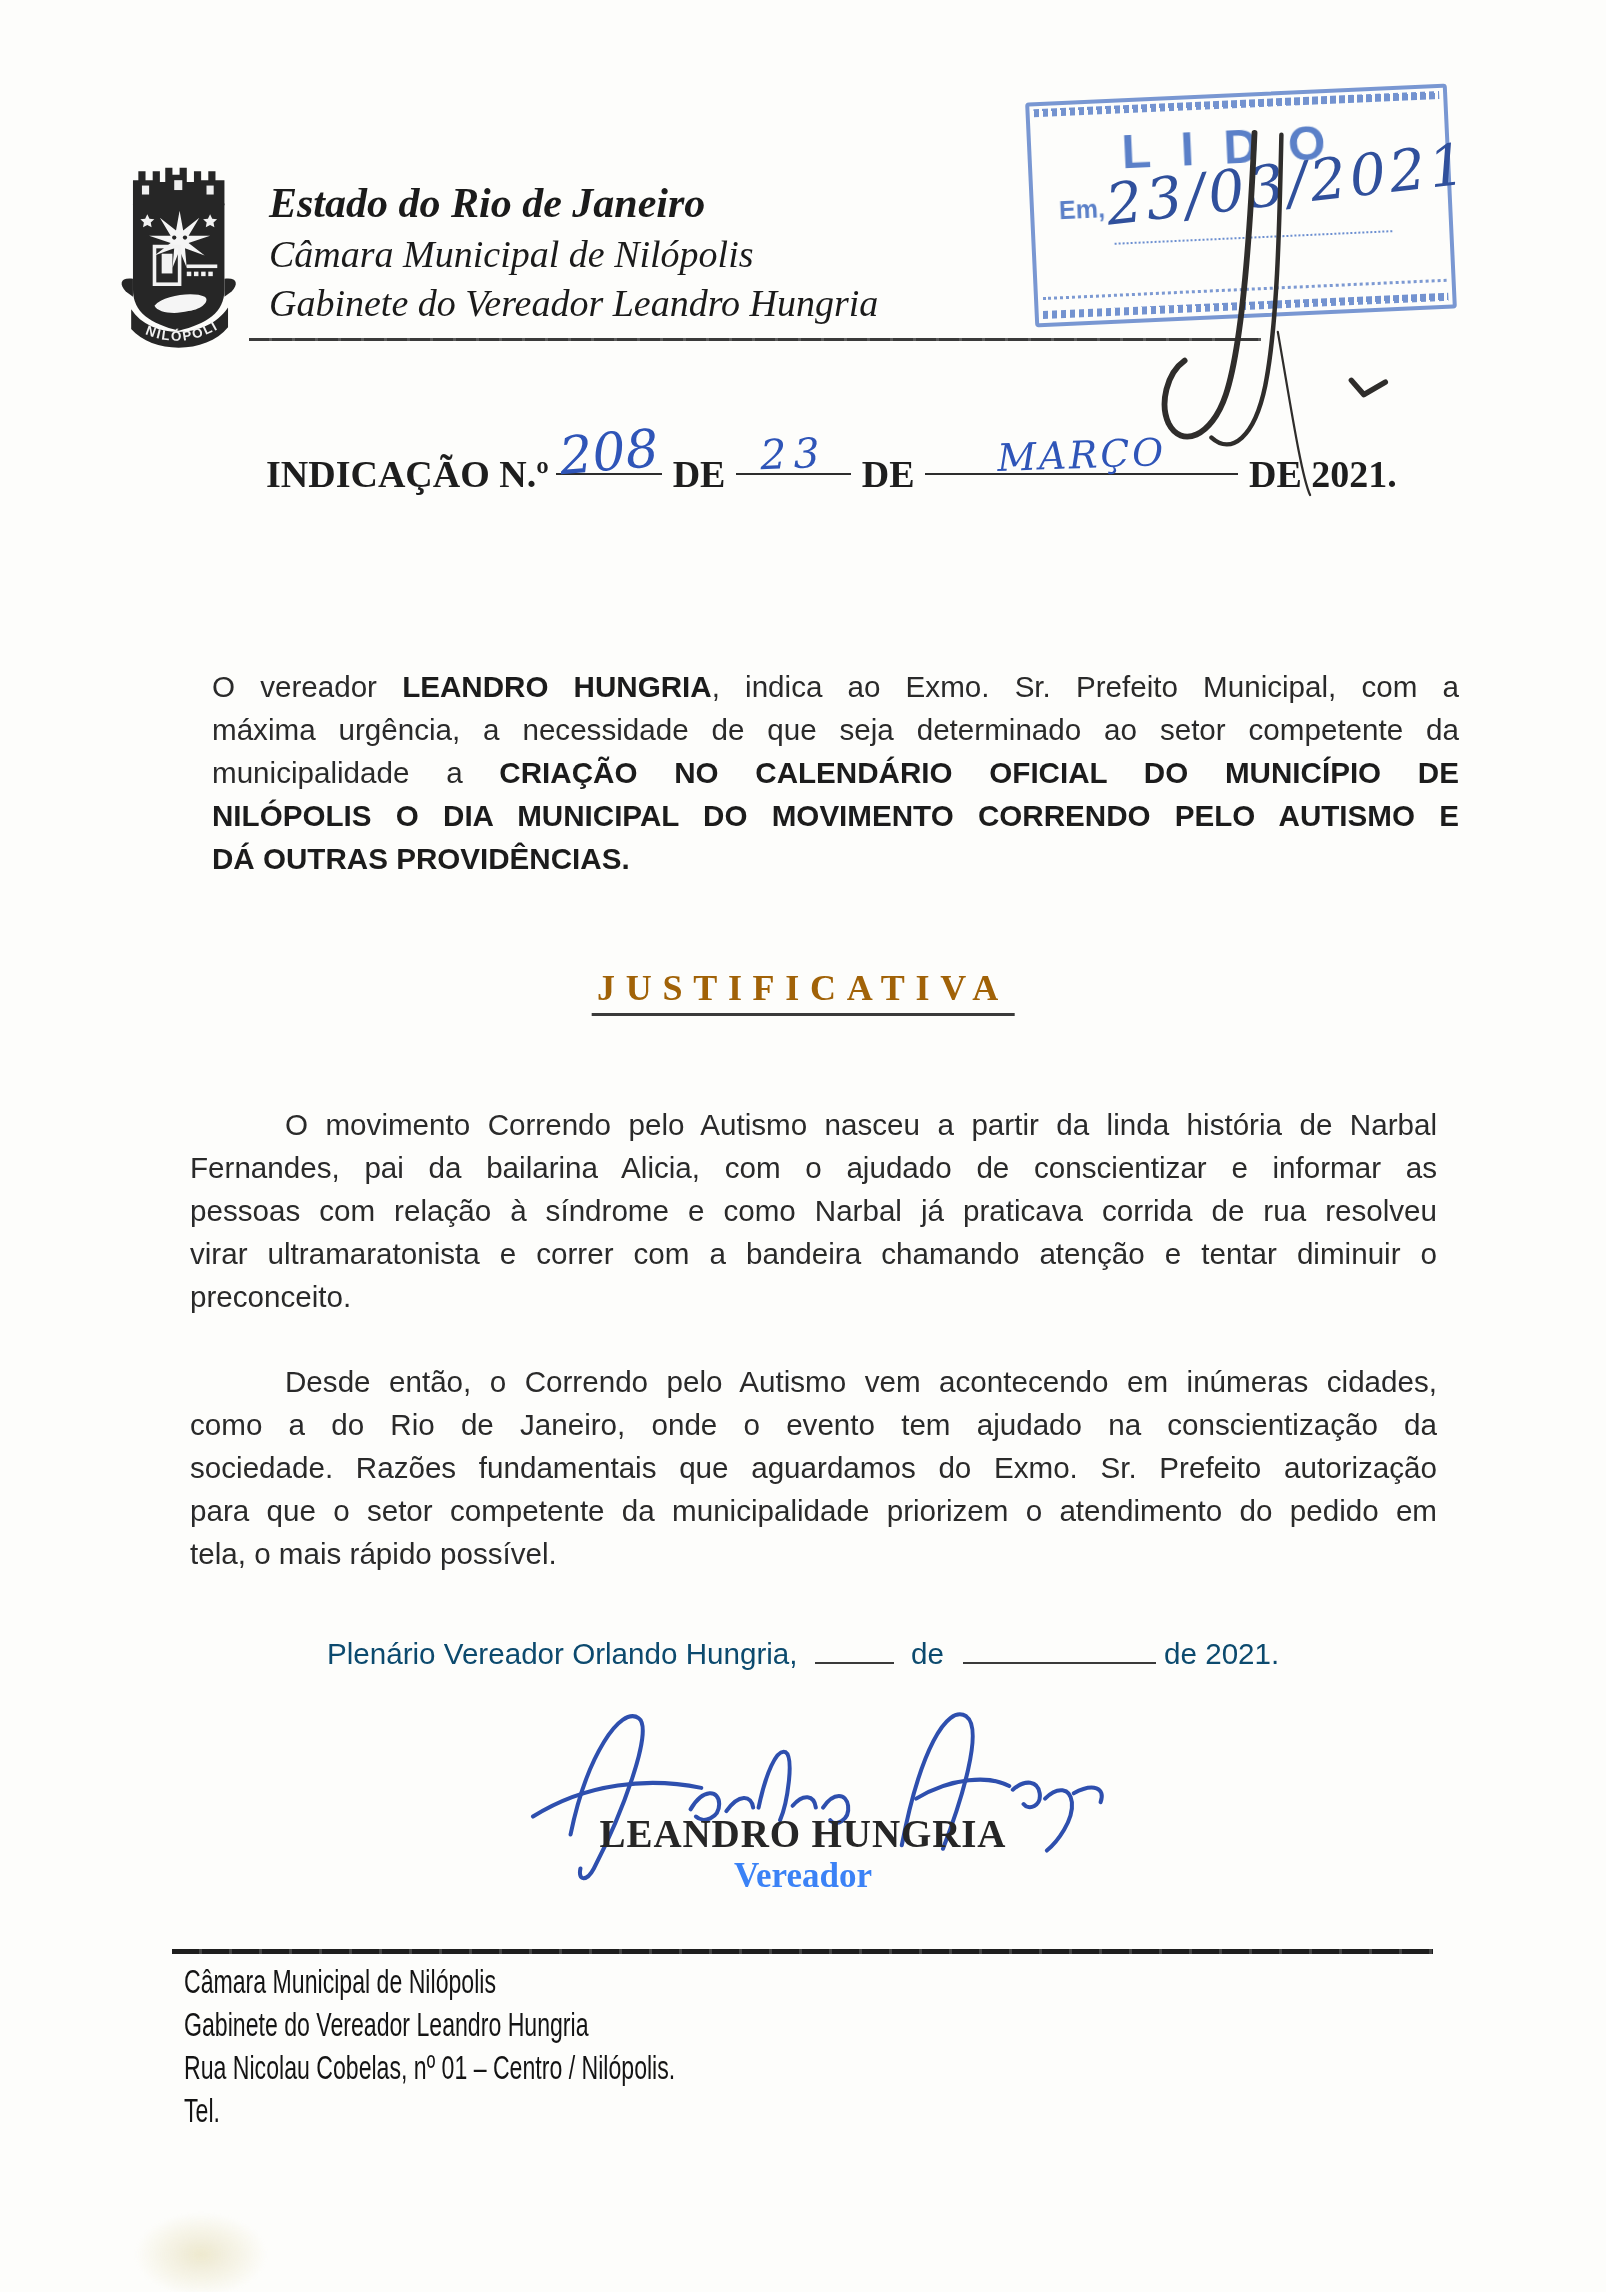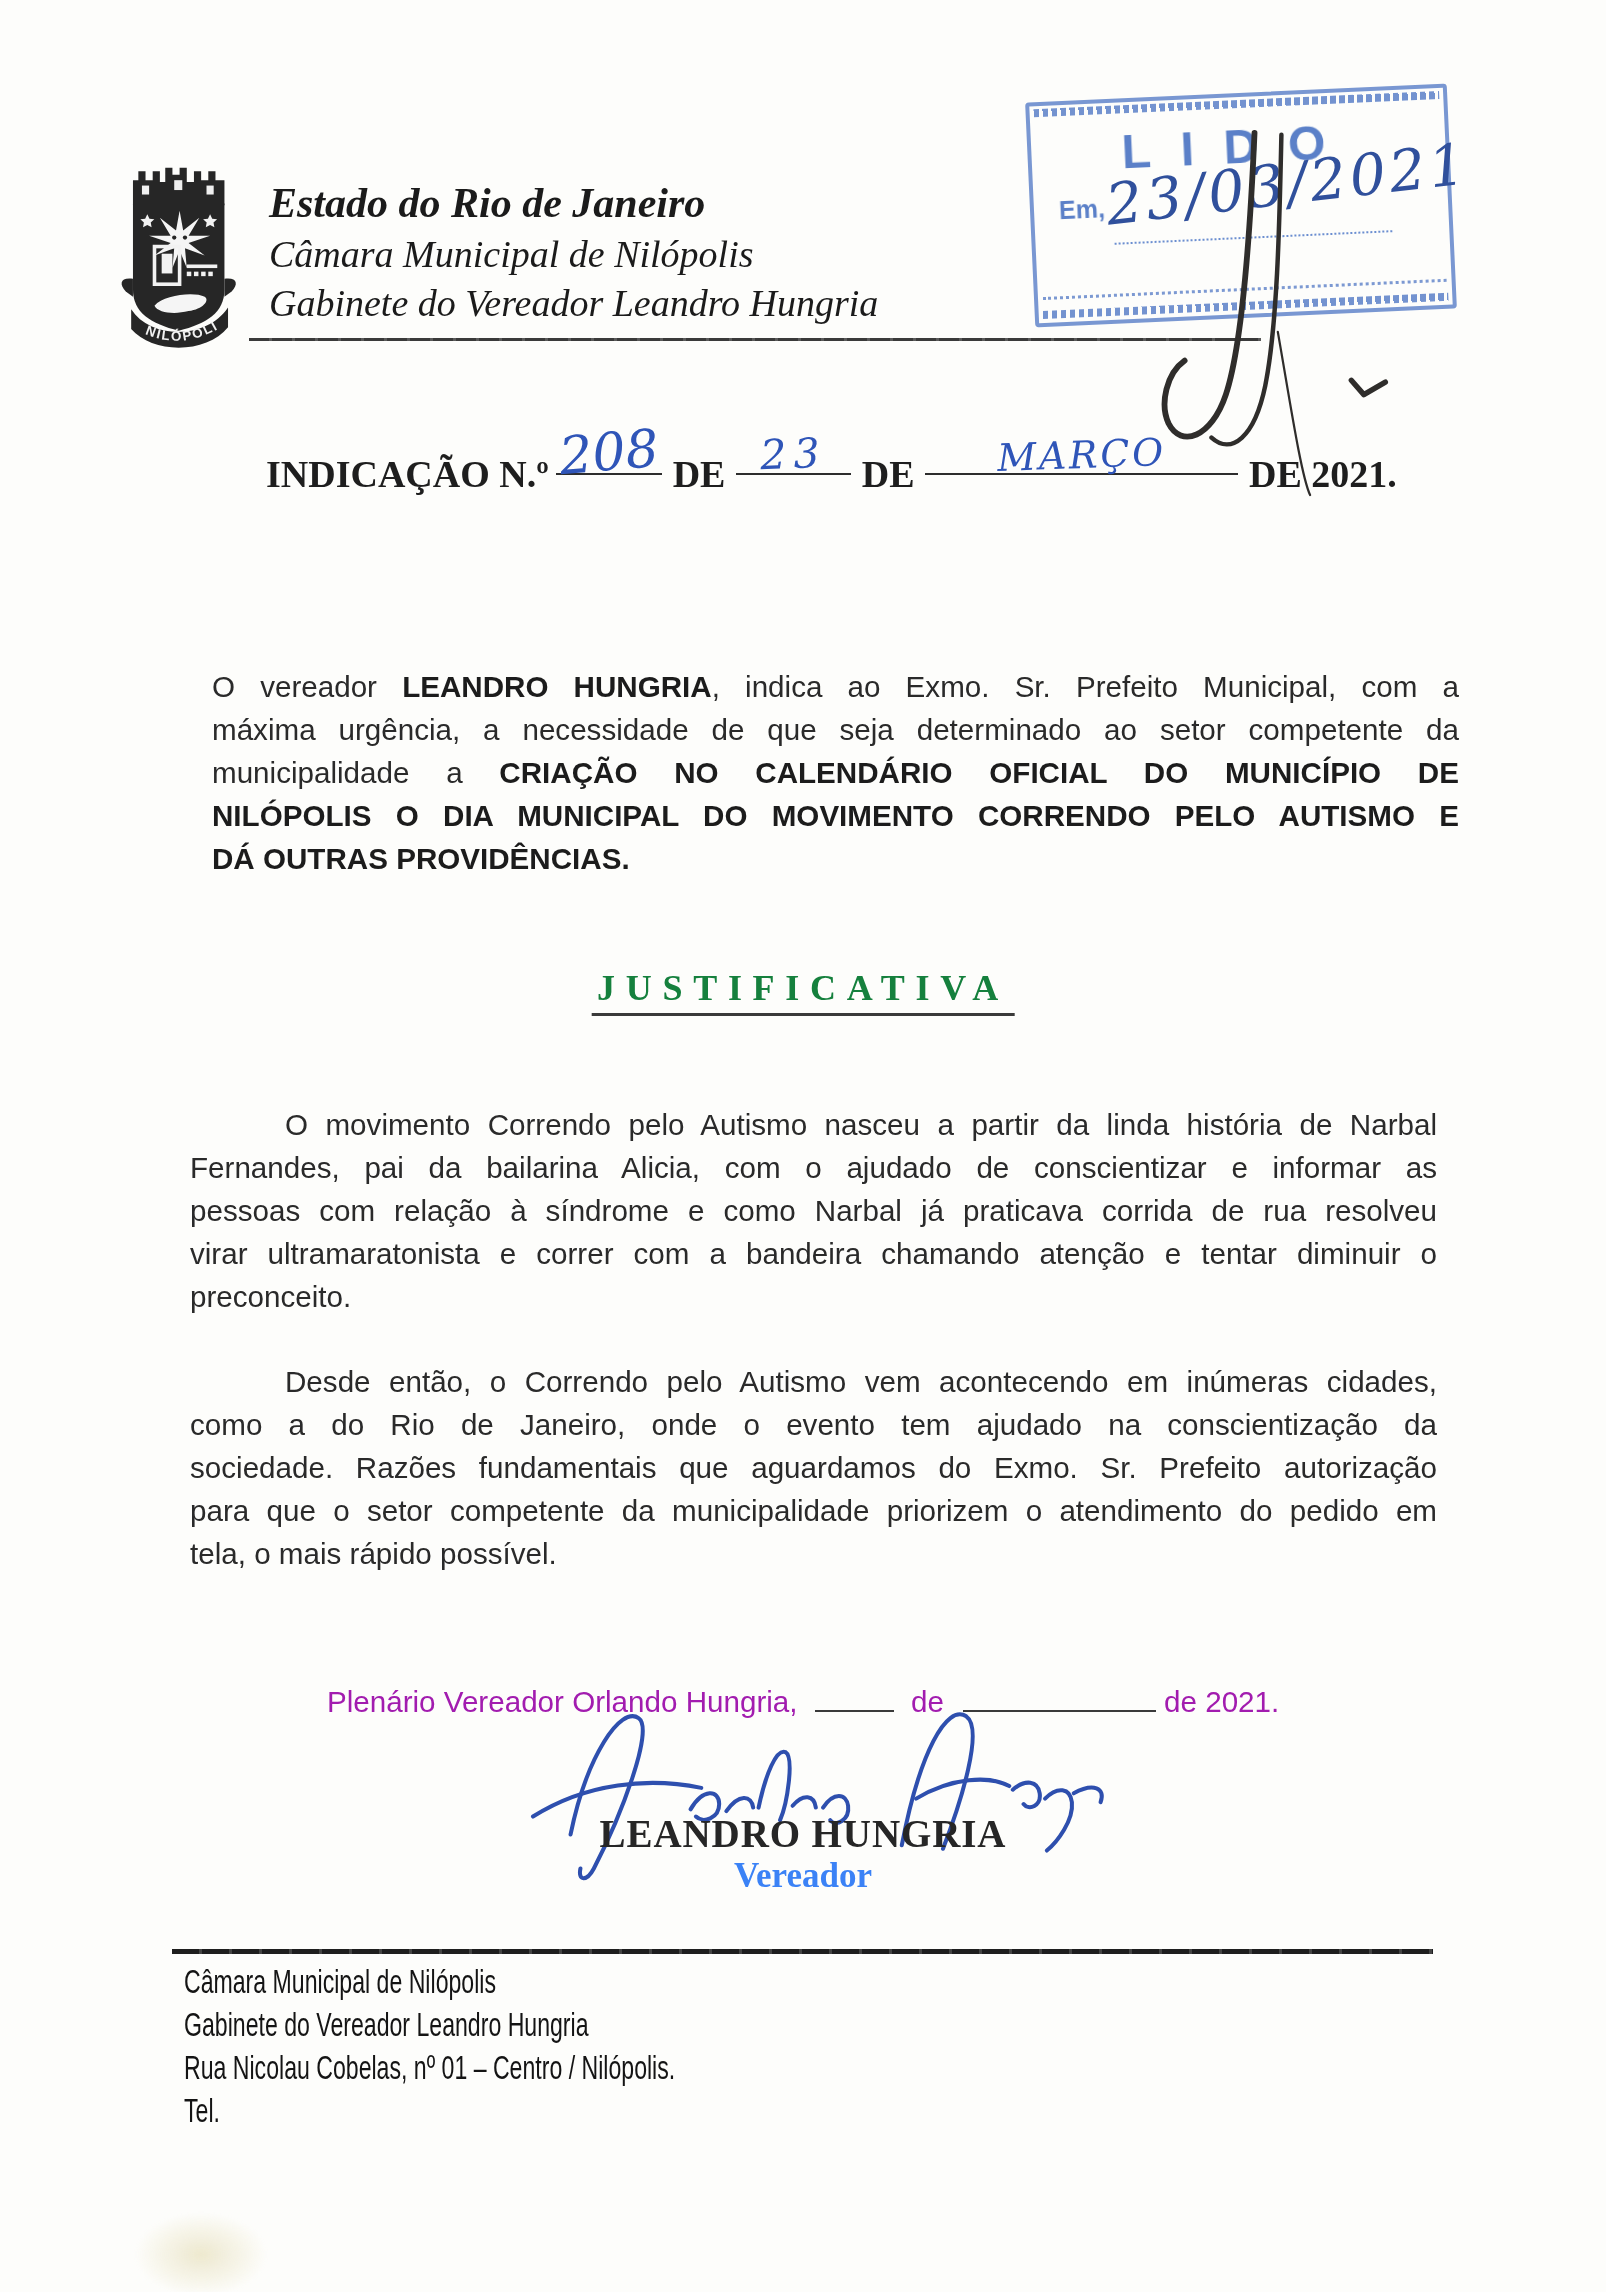--- a/index.html
+++ b/index.html
@@ -44,23 +44,23 @@
 
   
   .para{position:absolute;left:190px;width:1247px;font-size:29.6px;line-height:43px;color:#2a2a2a;}
   .tline{text-align:justify;text-align-last:justify;}
   .tline.lastline{text-align-last:left;}
   .tline.indent{padding-left:95px;}
   .bseg{font-weight:bold;color:#1c1c1c;}
 
   .justif{position:absolute;left:803px;top:967px;transform:translateX(-50%);
      font-family:"Liberation Serif","DejaVu Serif",serif;font-weight:bold;font-size:36px;
-     letter-spacing:10.7px;color:#15803d;border-bottom:3.6px solid #3a3a3a;padding:0 5.4px 3.6px 5.4px;white-space:nowrap;}
-
-  .plenary{position:absolute;left:327px;top:1680px;font-size:29.6px;color:#a21caf;white-space:nowrap;}
+     letter-spacing:10.7px;color:#a16207;border-bottom:3.6px solid #3a3a3a;padding:0 5.4px 3.6px 5.4px;white-space:nowrap;}
+
+  .plenary{position:absolute;left:327px;top:1632px;font-size:29.6px;color:#0c4a6e;white-space:nowrap;}
   .pblank{display:inline-block;border-bottom:2.7px solid #3a3a3a;height:1em;vertical-align:baseline;}
 
   
   .sig-name{position:absolute;left:445px;top:1811px;width:716px;text-align:center;
      font-family:"Liberation Serif","DejaVu Serif",serif;font-weight:bold;font-size:39px;color:#262626;letter-spacing:0.9px;}
   .sig-role{position:absolute;left:445px;top:1856px;width:716px;text-align:center;
      font-family:"Liberation Serif","DejaVu Serif",serif;font-weight:bold;font-size:35px;color:#3b82f6;}
 
   
   .footer-rule{position:absolute;left:172px;top:1949px;width:1261px;height:4.5px;

